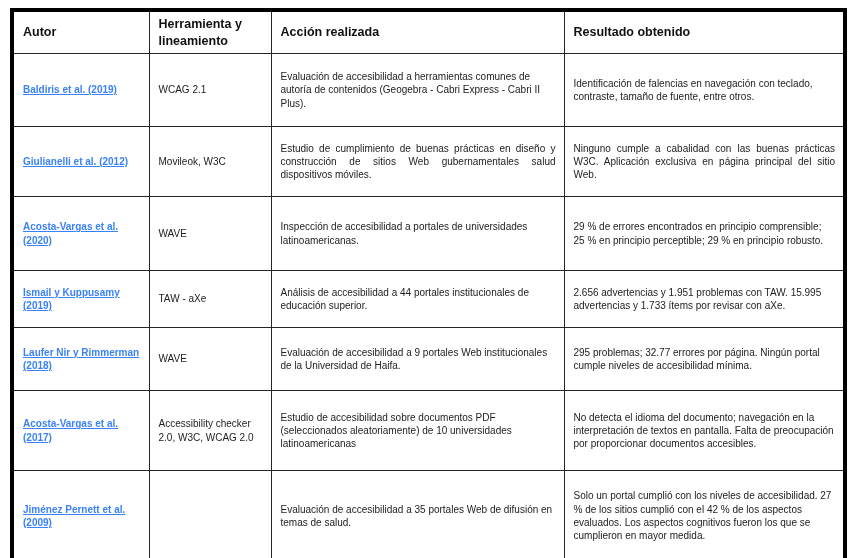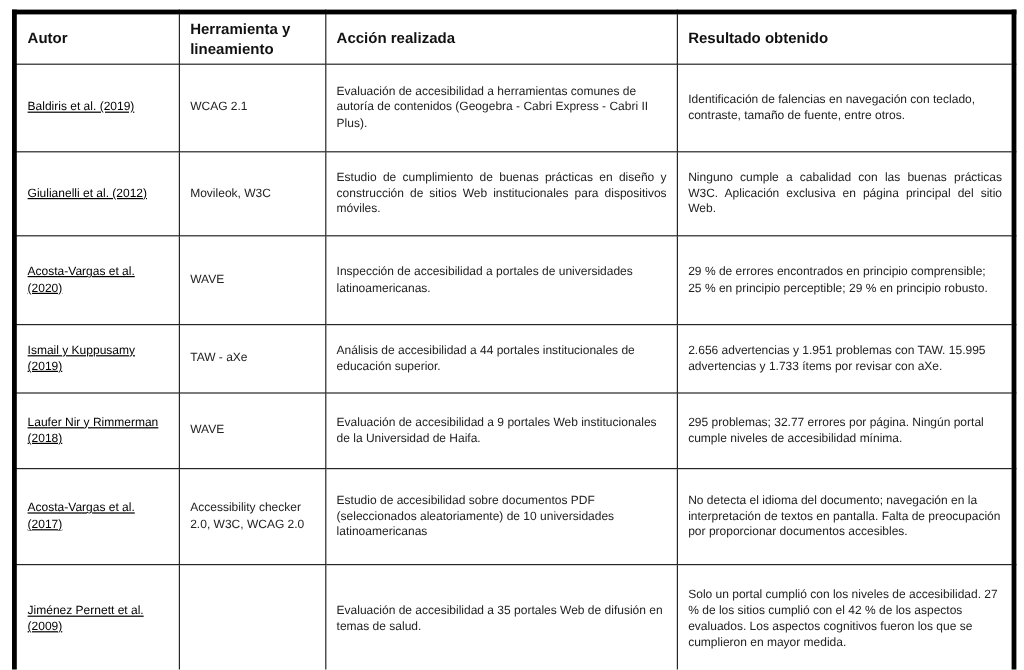--- a/index.html
+++ b/index.html
@@ -39,22 +39,23 @@
     color: #111111;
     font-size: 12.5px;
   }
   td.cell-action, td.cell-result {
     padding-right: 9px;
   }
   td.just {
     text-align: justify;
   }
   a.author-link {
-    color: #000000;
+    color: #3b82f6;
     text-decoration: underline;
+    font-weight: bold;
   }
   col.c-autor  { width: 137px; }
   col.c-tool   { width: 122px; }
   col.c-action { width: 293px; }
   col.c-result { width: 281px; }
 </style>
 </head>
 <body>
 
 <div class="page">
@@ -76,21 +77,21 @@
     <tbody>
       <tr style="height:73px;">
         <td class="cell-autor"><a href="#" class="author-link">Baldiris et al. (2019)</a></td>
         <td class="cell-tool">WCAG 2.1</td>
         <td class="cell-action">Evaluación de accesibilidad a herramientas comunes de autoría de contenidos (Geogebra - Cabri Express - Cabri II Plus).</td>
         <td class="cell-result">Identificación de falencias en navegación con teclado, contraste, tamaño de fuente, entre otros.</td>
       </tr>
       <tr style="height:70px;">
         <td class="cell-autor"><a href="#" class="author-link">Giulianelli et al. (2012)</a></td>
         <td class="cell-tool">Movileok, W3C</td>
-        <td class="cell-action just">Estudio de cumplimiento de buenas prácticas en diseño y construcción de sitios Web institucionales para dispositivos móviles.</td>
+        <td class="cell-action just">Estudio de cumplimiento de buenas prácticas en diseño y construcción de sitios Web gubernamentales salud dispositivos móviles.</td>
         <td class="cell-result just">Ninguno cumple a cabalidad con las buenas prácticas W3C. Aplicación exclusiva en página principal del sitio Web.</td>
       </tr>
       <tr style="height:74px;">
         <td class="cell-autor"><a href="#" class="author-link">Acosta-Vargas et al. (2020)</a></td>
         <td class="cell-tool">WAVE</td>
         <td class="cell-action">Inspección de accesibilidad a portales de universidades latinoamericanas.</td>
         <td class="cell-result">29 % de errores encontrados en principio comprensible; 25 % en principio perceptible; 29 % en principio robusto.</td>
       </tr>
       <tr style="height:57px;">
         <td class="cell-autor"><a href="#" class="author-link">Ismail y Kuppusamy (2019)</a></td>

